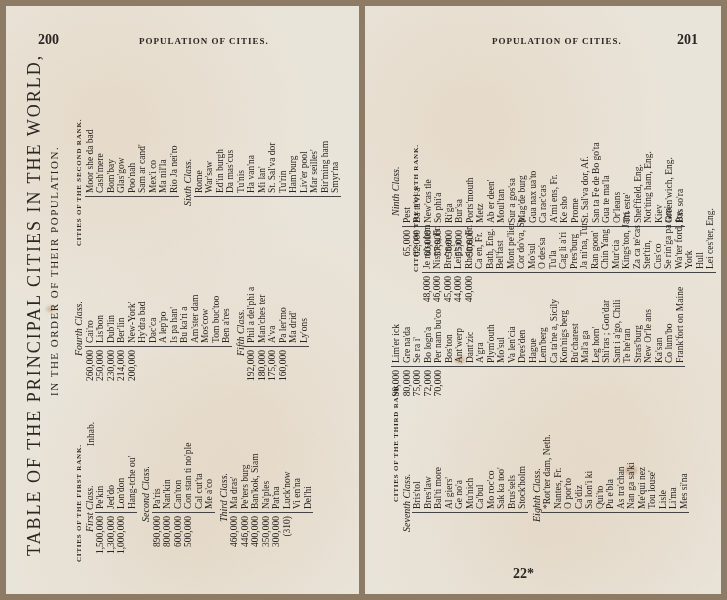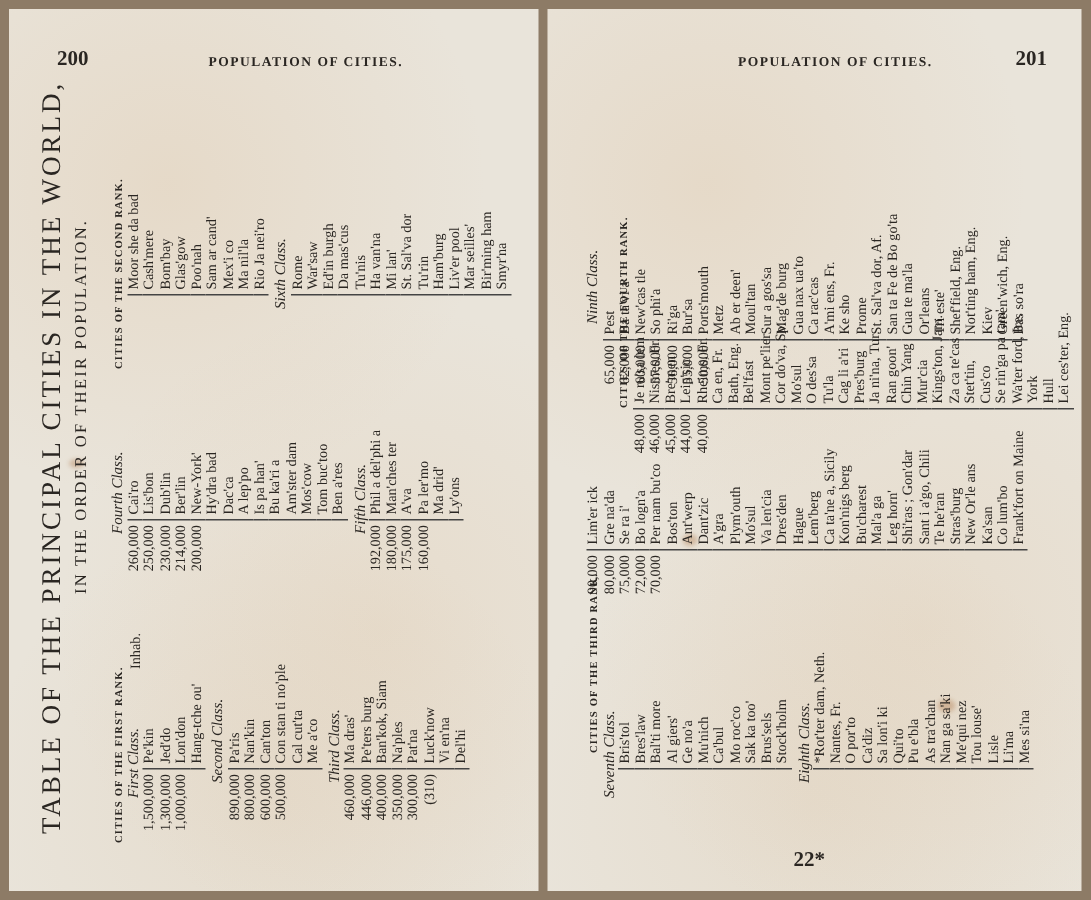--- a/index.html
+++ b/index.html
@@ -22,21 +22,21 @@
   .page-left { left: 6px; width: 353px; }
   .page-right { left: 365px; width: 356px; }
   .running-head {
     position: absolute; top: 30px; font-size: 9px; letter-spacing: 1px; font-weight: bold; margin-left: 19px;
   }
   .page-no { position: absolute; top: 26px; font-size: 14px; font-weight: bold; }
   .page-left .page-no { left: 32px; }
   .page-left .running-head { left: 114px; }
   .page-right .page-no { left: 312px; }
   .page-right .running-head { left: 108px; }
-  .footer-sig { position: absolute; left: 164px; bottom: 12px; font-size: 14px; font-weight: bold; }
+  .footer-sig { position: absolute; left: 148px; bottom: 12px; font-size: 14px; font-weight: bold; }
 
   
   .rot {
     position: absolute;
     transform-origin: 0 0;
     transform: rotate(-90deg);
     white-space: nowrap;
   }
   .page-left .rot.main { left: 18px; top: 560px; width: 500px; height: 320px; }
   .page-right .rot.main { left: 22px; top: 560px; width: 500px; height: 320px; }

